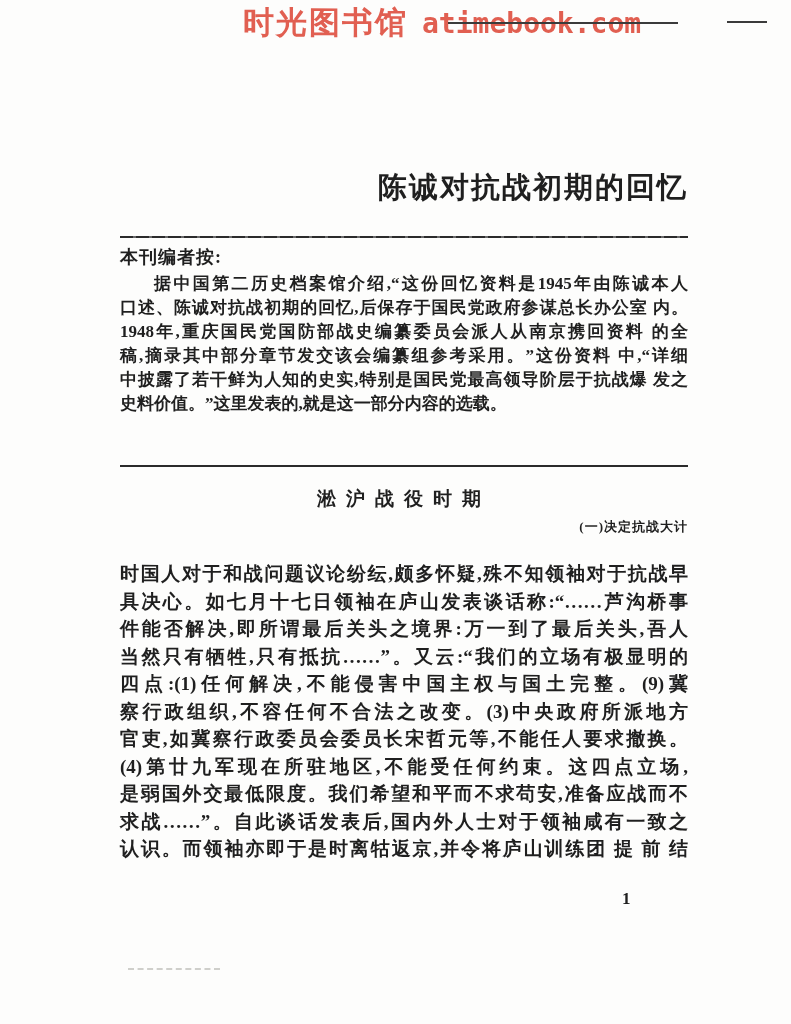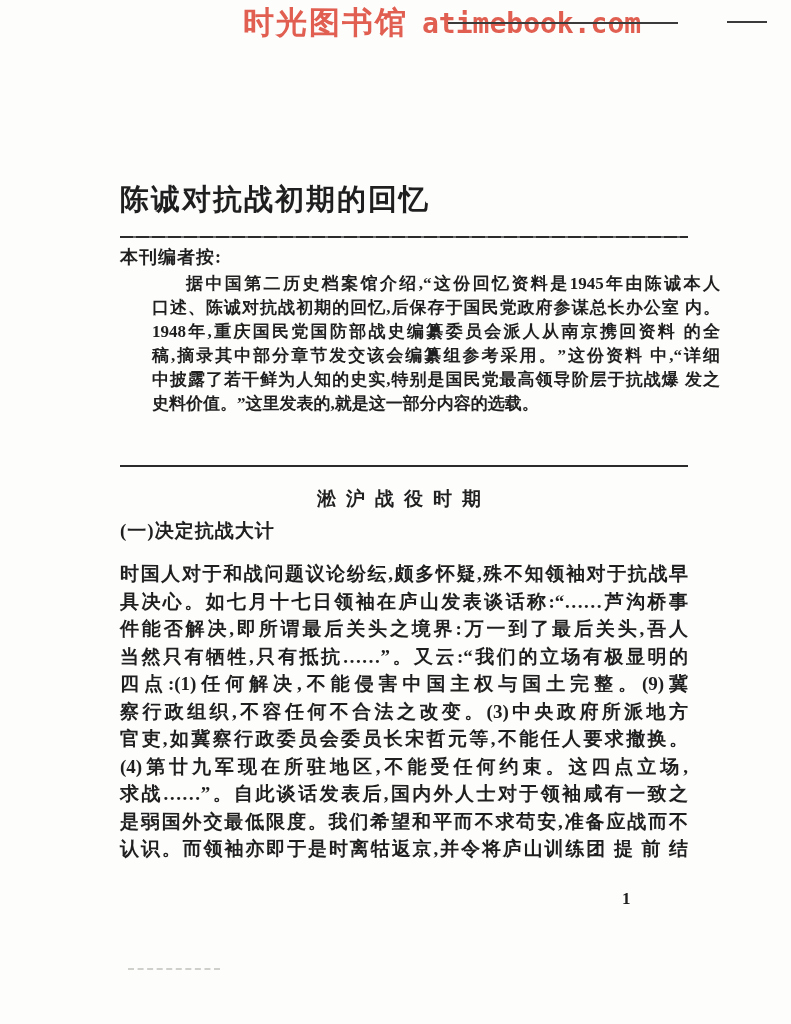--- a/index.html
+++ b/index.html
@@ -51,22 +51,22 @@
   }
 
   
   .col {
     position: absolute;
     left: 120px;
     width: 568px;
   }
 
   .title {
-    top: 180px;
-    text-align: left;
+    top: 168px;
+    text-align: right;
     font-size: 29px;
     font-weight: bold;
     letter-spacing: 2px;
     white-space: nowrap;
   }
 
   .rule {
     height: 0;
     border-top: 2px solid #2b2b2b;
   }
@@ -79,21 +79,21 @@
   .rule-top { top: 236px; }
   .rule-bottom { top: 465px; }
 
   .editor-label {
     top: 245px;
     font-size: 18px;
     font-weight: bold;
     letter-spacing: 1px;
   }
 
-  .editor-note { top: 272px; margin-left: 32px; }
+  .editor-note { top: 272px; }
   .editor-note .tline {
     font-size: 17px;
     line-height: 24px;
     height: 24px;
     font-weight: 600;
     white-space: nowrap;
     text-align: justify;
     text-align-last: justify;
   }
   .editor-note .tline.indent { text-indent: 2em; }
@@ -105,22 +105,22 @@
   .section-heading {
     top: 486px;
     text-align: center;
     font-size: 19px;
     font-weight: bold;
     letter-spacing: 10px;
     white-space: nowrap;
   }
   .sub-heading {
     top: 518px;
-    text-align: left;
-    font-size: 19px;
+    text-align: right;
+    font-size: 13px;
     font-weight: bold;
     letter-spacing: 1px;
     white-space: nowrap;
   }
 
   .body-text { top: 560px; }
   .body-text .tline {
     font-size: 19px;
     line-height: 27.5px;
     height: 27.5px;
@@ -182,22 +182,22 @@
 
   <div class="col body-text">
     <div class="tline">时国人对于和战问题议论纷纭,颇多怀疑,殊不知领袖对于抗战早</div>
     <div class="tline">具决心。如七月十七日领袖在庐山发表谈话称:“……芦沟桥事</div>
     <div class="tline">件能否解决,即所谓最后关头之境界:万一到了最后关头,吾人</div>
     <div class="tline">当然只有牺牲,只有抵抗……”。又云:“我们的立场有极显明的</div>
     <div class="tline">四点:(1)任何解决,不能侵害中国主权与国土完整。(9)冀</div>
     <div class="tline">察行政组织,不容任何不合法之改变。(3)中央政府所派地方</div>
     <div class="tline">官吏,如冀察行政委员会委员长宋哲元等,不能任人要求撤换。</div>
     <div class="tline">(4)第廿九军现在所驻地区,不能受任何约束。这四点立场,</div>
+    <div class="tline">是弱国外交最低限度。我们希望和平而不求苟安,准备应战而不</div>
     <div class="tline">求战……”。自此谈话发表后,国内外人士对于领袖咸有一致之</div>
-    <div class="tline">是弱国外交最低限度。我们希望和平而不求苟安,准备应战而不</div>
     <div class="tline">认识。而领袖亦即于是时离牯返京,并令将庐山训练团 提 前 结</div>
   </div>
 
   <div class="page-number">1</div>
 
   <div class="bottom-dash"></div>
 
 </div>
 
 </body></html>

